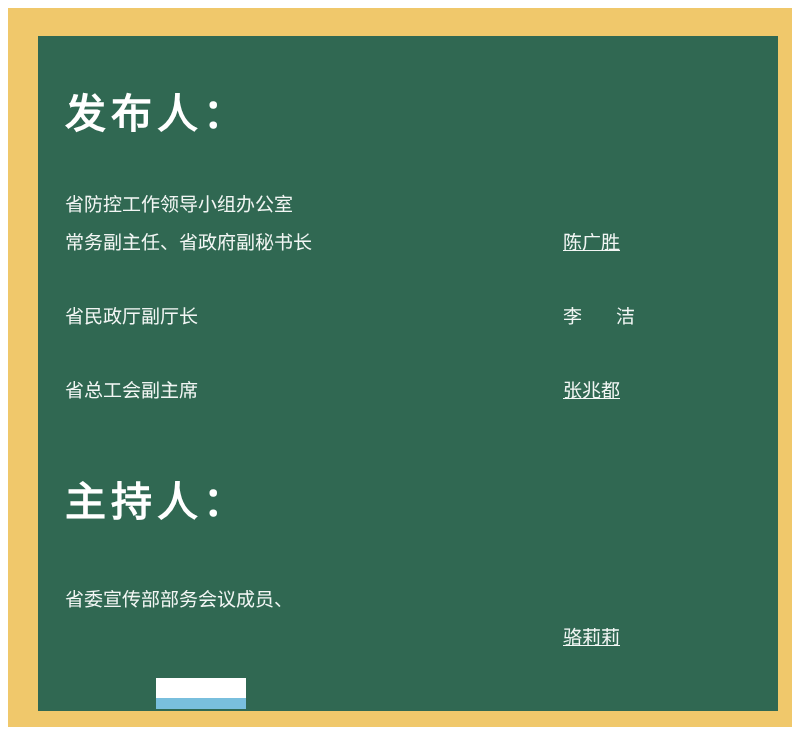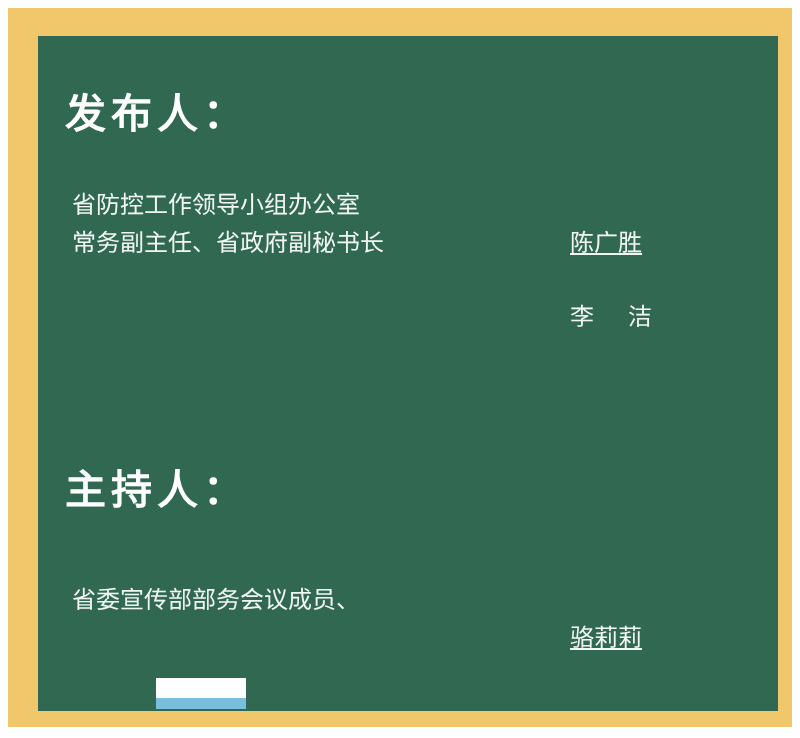--- a/index.html
+++ b/index.html
@@ -52,28 +52,28 @@
     position: absolute;
     left: 27px;
     color: #ffffff;
     font-size: 41px;
     font-weight: bold;
     letter-spacing: 5px;
     line-height: 1;
     white-space: nowrap;
   }
   #heading-speakers { top: 58px; }
-  #heading-host     { top: 434px; }
+  #heading-host     { top: 446px; }
 
   .entry {
     position: absolute;
-    left: 34px;
+    left: 27px;
     width: 686px;
     color: #f2f6f4;
-    font-size: 24px;
+    font-size: 19px;
     font-weight: normal;
     line-height: 38px;
     white-space: nowrap;
   }
   .entry .role-lines {
     display: inline-block;
     vertical-align: top;
   }
   .entry .role-line {
     display: block;
@@ -140,23 +140,32 @@
 
       <div class="entry" id="entry-0">
         <span class="role-lines">
           <span class="role-line">省防控工作领导小组办公室</span>
           <span class="role-line">常务副主任、省政府副秘书长</span>
         </span>
         <span class="person wide">陈广胜</span>
       </div>
 
       <div class="entry" id="entry-1">
+        <span class="role-lines">
+          <span class="role-line">省民政厅副厅长</span>
+        </span>
         <span class="person spaced"><span>李</span><span class="name-gap"></span><span>洁</span></span>
       </div>
 
+      <div class="entry" id="entry-2">
+        <span class="role-lines">
+          <span class="role-line">省总工会副主席</span>
+        </span>
+        <span class="person wide">张兆都</span>
+      </div>
 
       <div class="section-heading" id="heading-host">主持人：</div>
 
       <div class="entry" id="entry-3">
         <span class="role-lines">
           <span class="role-line">省委宣传部部务会议成员、</span>
         </span>
         <span class="person wide">骆莉莉</span>
       </div>
 

